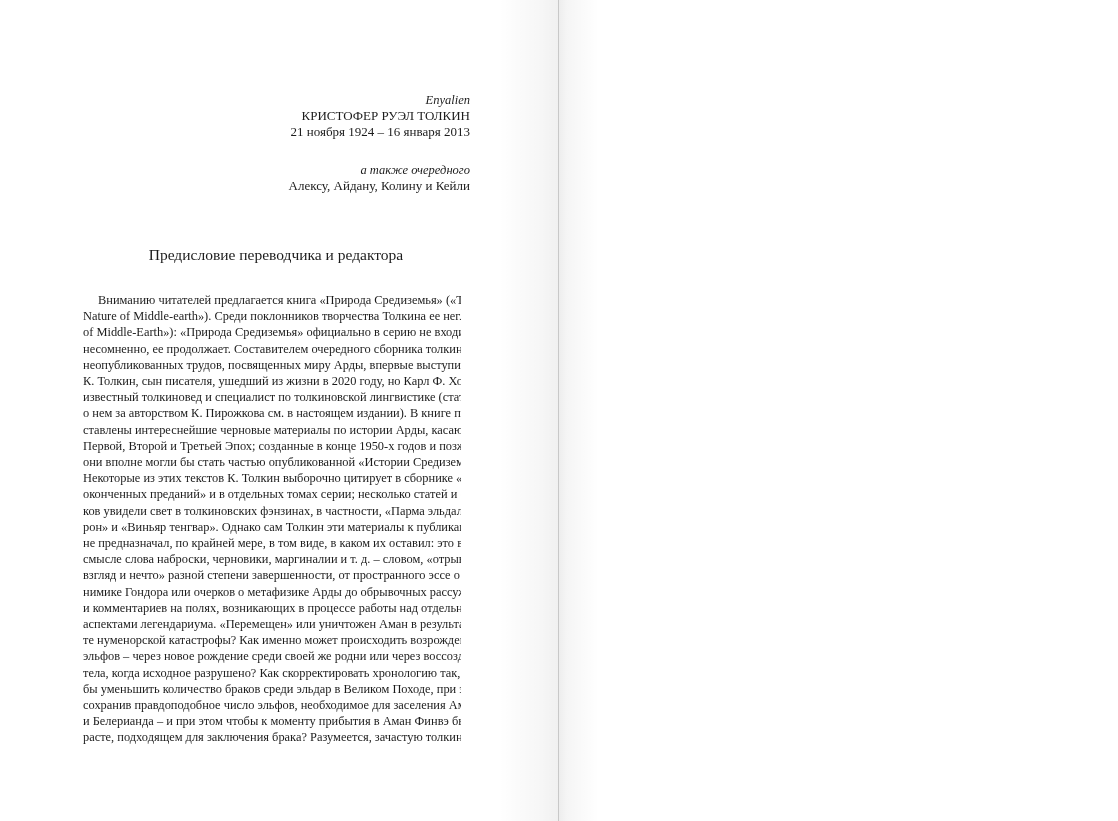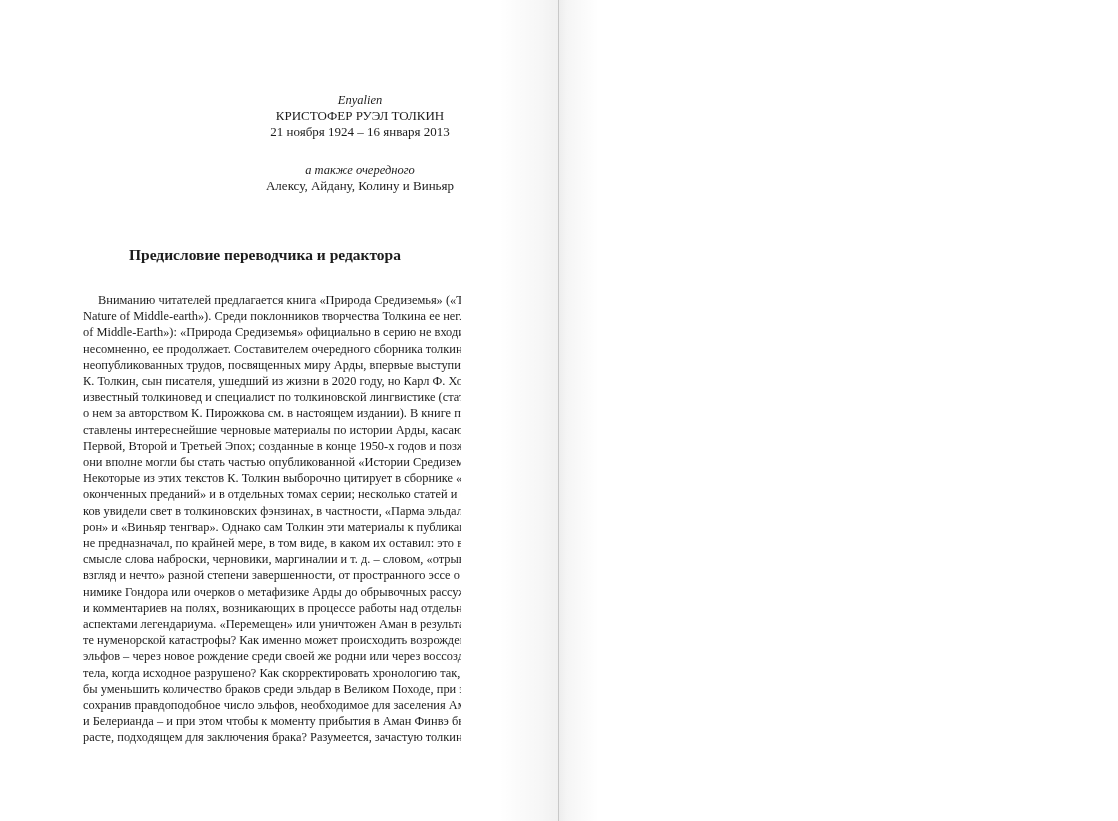--- a/index.html
+++ b/index.html
@@ -25,29 +25,29 @@
     pointer-events: none;
   }
   .gutter-line {
     position: absolute; top: 0; left: 558px; width: 1px; height: 100%;
     background: #c8c8c8;
   }
 
   
   .dedication {
     position: absolute; left: 250px; width: 220px; top: 92px;
-    text-align: center;
+    text-align: right;
     font-size: 13px; line-height: 16px;
   }
   .dedication .it { font-style: italic; font-size: 12.5px; }
   .dedication .gap { height: 22px; }
 
   .chapter-title {
-    position: absolute; left: 76px; width: 378px; top: 246px;
-    text-align: center; font-weight: bold; font-size: 15.5px;
+    position: absolute; left: 87px; width: 378px; top: 246px;
+    text-align: center; font-weight: normal; font-size: 15.5px;
     letter-spacing: 0;
   }
 
   .body-text {
     position: absolute;
     font-size: 12.4px; line-height: 16.2px;
     text-align: justify;
     hyphens: manual;
   }
   .left-body { left: 83px; width: 378px; top: 292px; }
@@ -61,21 +61,21 @@
 <div class="spread">
   <div class="page page-left">
     <div class="gutter-shadow-left"></div>
 
     <div class="dedication">
       <div class="it">Enyalien</div>
       <div>КРИСТОФЕР РУЭЛ ТОЛКИН</div>
       <div>21 ноября 1924 – 16 января 2013</div>
       <div class="gap"></div>
       <div class="it">а также очередного</div>
-      <div>Алексу, Айдану, Колину и Виньяр</div>
+      <div>Алексу, Айдану, Колину и Кейли</div>
     </div>
 
     <div class="chapter-title">Предисловие переводчика и редактора</div>
 
     <div class="body-text left-body" id="left-body">
         <span class="line indent">Вниманию читателей предлагается книга «Природа Средиземья» («The</span>
         <span class="line">Nature of Middle-earth»). Среди поклонников творчества Толкина ее негласно</span>
         <span class="line">of Middle-Earth»): «Природа Средиземья» официально в серию не входит, но,</span>
         <span class="line">несомненно, ее продолжает. Составителем очередного сборника толкиновских</span>
         <span class="line">неопубликованных трудов, посвященных миру Арды, впервые выступил не</span>

